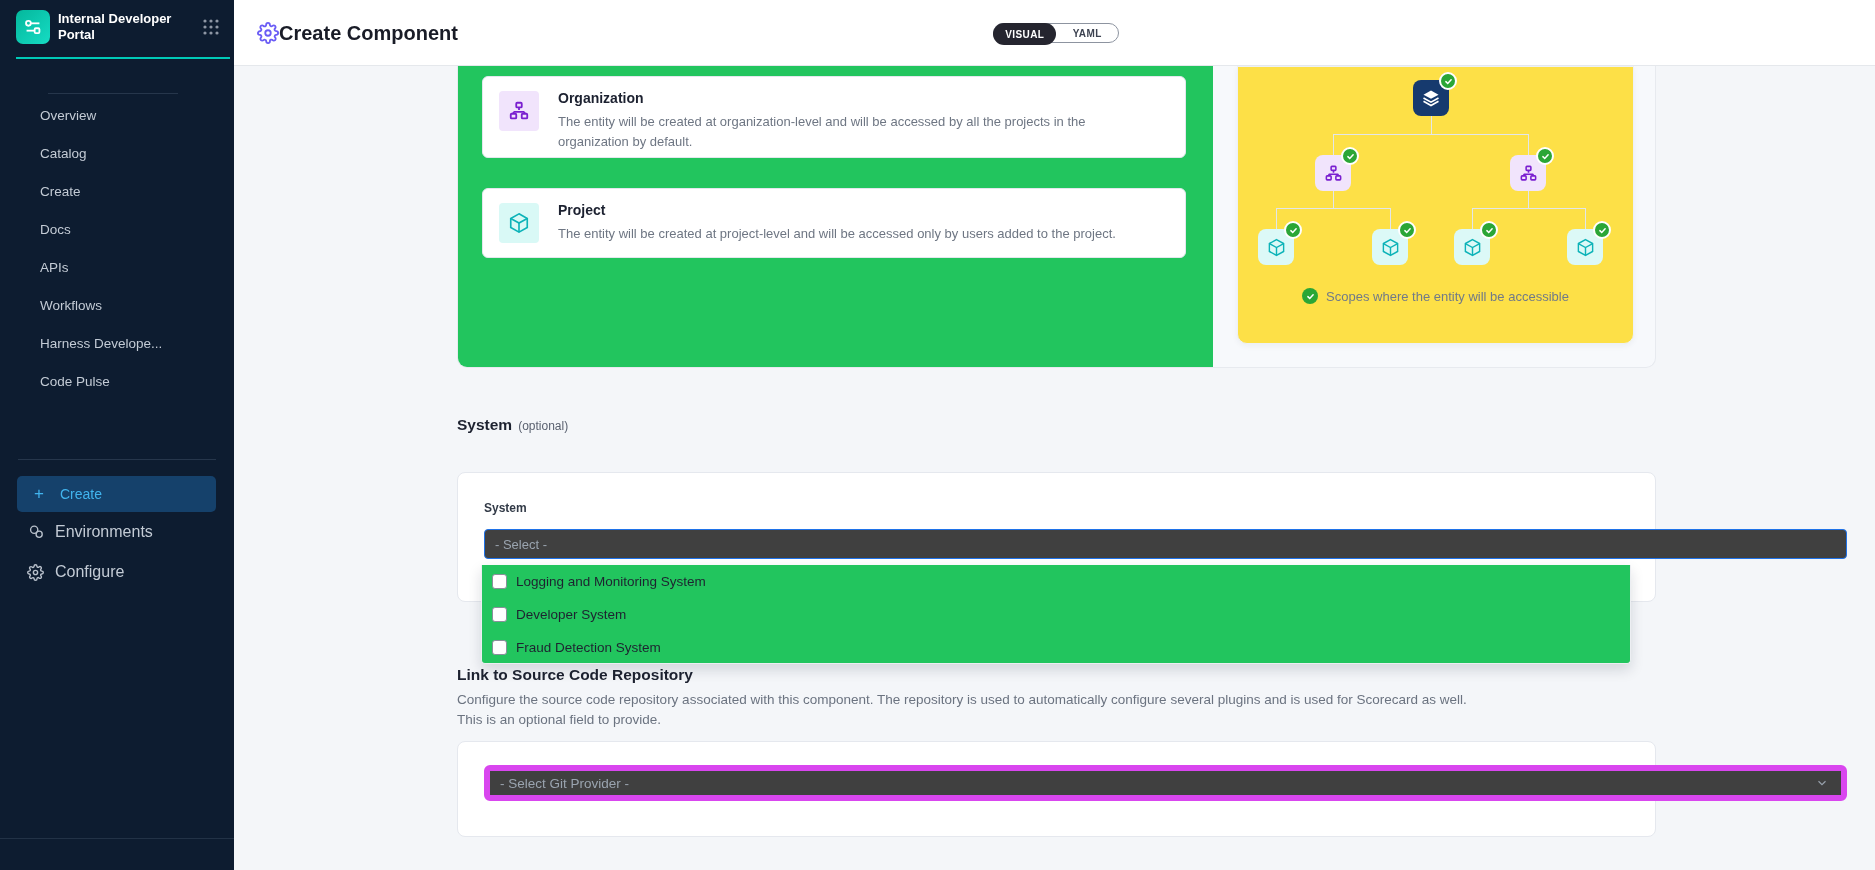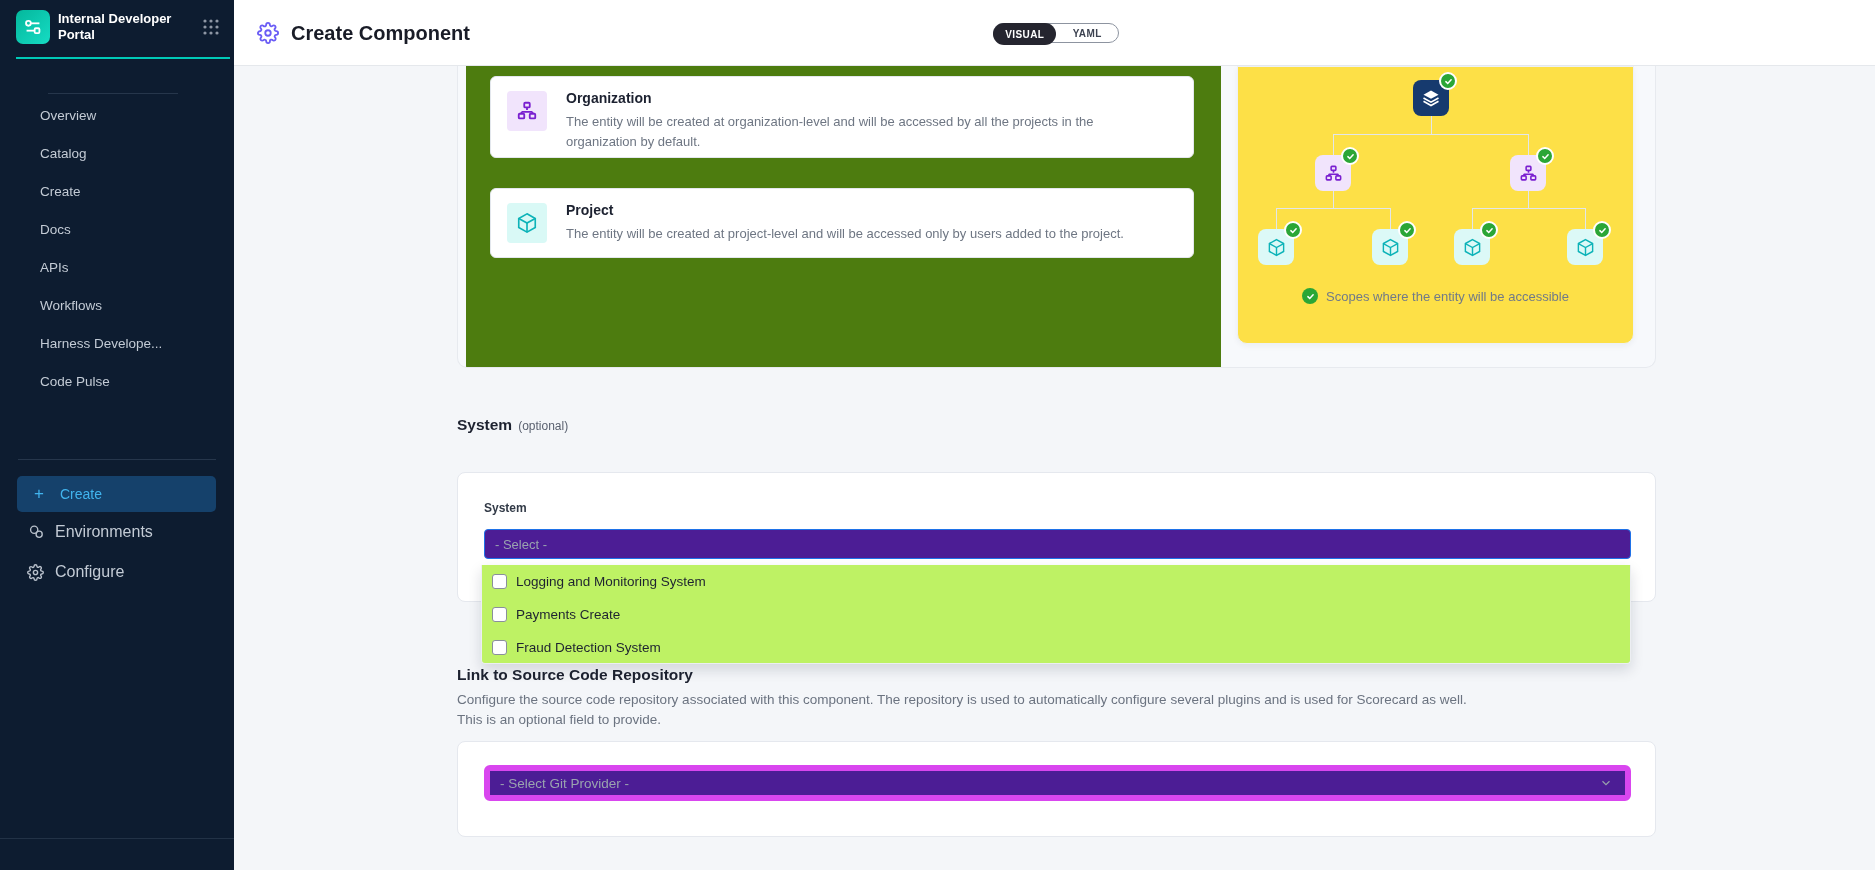--- a/index.html
+++ b/index.html
@@ -28,30 +28,30 @@
   .create-pill .plus { color:#41b4ee; font-size:17px; font-weight:400; margin-left:17px; }
   .create-pill .lbl { color:#41b4ee; font-size:14px; margin-left:16px; }
   .side-row { position:absolute; left:0; width:234px; height:32px; display:flex; align-items:center; cursor:pointer; }
   .side-row .ic { margin-left:27px; width:18px; display:flex; }
   .side-row .lbl { color:#c3cbd5; font-size:16px; margin-left:10px; }
   .row-env { top:516px; }
   .row-cfg { top:556px; }
   
   .header { position:absolute; left:234px; top:0; width:1641px; height:66px; background:#fff; border-bottom:1px solid #e5e8ec; z-index:10; }
   .header-title-wrap { position:absolute; left:23px; top:0; height:66px; display:flex; align-items:center; }
-  .page-title { font-size:20px; font-weight:700; color:#191c27; margin-left:12px; }
+  .page-title { font-size:20px; font-weight:700; color:#191c27; }
   .view-toggle { position:absolute; left:759px; top:23px; width:126px; height:20px; border:1px solid #8d94a0; border-radius:11px; background:#fff; display:flex; cursor:pointer; }
   .toggle-seg { width:63px; height:20px; margin-top:-1px; display:flex; align-items:center; justify-content:center; font-size:10px; font-weight:700; letter-spacing:.4px; }
   .seg-selected { background:#25252f; color:#fff; border-radius:11px; height:22px; margin-left:-1px; width:65px; }
   .seg-plain { color:#3c4250; }
   .learn-link { position:absolute; right:20px; top:0; height:66px; display:flex; align-items:center; gap:6px; color:#2f80ed; font-size:13.5px; cursor:pointer; }
   
   .main { position:absolute; left:234px; top:66px; width:1641px; height:804px; }
   .scope-panel { position:absolute; left:223px; top:0; width:1199px; height:302px; background:#f7f9fc; border:1px solid #e7eaef; border-top:none; border-radius:0 0 10px 10px; overflow:hidden; }
-  .scope-left { position:absolute; left:8px; top:0; width:755px; height:302px; background:#4d7c0f; }
+  .scope-left { position:absolute; left:0; top:0; width:755px; height:302px; background:#22c55e; }
   .opt-card { position:absolute; left:24px; width:704px; background:#fff; border:1px solid #e3e7ed; border-radius:6px; display:flex; padding:13px 16px; cursor:pointer; }
   .card-org { top:10px; height:82px; }
   .card-proj { top:122px; height:70px; }
   .opt-icon { width:40px; height:40px; border-radius:4px; flex:0 0 40px; display:flex; align-items:center; justify-content:center; margin-top:1px; }
   .icon-purple-bg { background:#f1e4fc; }
   .icon-teal-bg { background:#d9f9f6; }
   .opt-texts { margin-left:19px; }
   .opt-title { font-size:14px; font-weight:700; color:#1c2130; margin-bottom:6px; }
   .opt-desc { font-size:13px; color:#6e7683; line-height:20px; width:575px; }
   
@@ -71,27 +71,27 @@
   .head-system { top:350px; }
   .desc-system { top:376px; }
   .head-repo { top:600px; }
   .desc-repo1 { top:626px; }
   .desc-repo2 { top:646px; }
   
   .field-card { position:absolute; left:223px; width:1199px; background:#fff; border:1px solid #e5e8ee; border-radius:8px; }
   .card-system { top:406px; height:130px; }
   .card-repo { top:675px; height:96px; }
   .field-label { position:absolute; left:26px; top:28px; font-size:12px; font-weight:700; color:#323a47; }
-  .select-box { position:absolute; left:26px; width:1147px; border-radius:4px; display:flex; align-items:center; cursor:pointer; background:#4c1d95; }
+  .select-box { position:absolute; left:26px; width:1363px; border-radius:4px; display:flex; align-items:center; cursor:pointer; background:#404040; }
   .select-system { top:56px; height:30px; border:1.5px solid #1f72e8; }
   .select-git { top:23px; height:36px; border:6px solid #d946ef; border-radius:6px; }
   .placeholder { color:#9aa4af; font-size:13px; margin-left:10px; }
   .chev { position:absolute; right:12px; top:50%; transform:translateY(-50%); display:flex; }
   
-  .dropdown { position:absolute; left:247px; top:499px; width:1150px; height:99px; background:#bef264; box-shadow:0 6px 14px rgba(16,24,40,.14); border:1px solid #eceef2; border-top:none; border-radius:0 0 4px 4px; z-index:6; }
+  .dropdown { position:absolute; left:247px; top:499px; width:1150px; height:99px; background:#22c55e; box-shadow:0 6px 14px rgba(16,24,40,.14); border:1px solid #eceef2; border-top:none; border-radius:0 0 4px 4px; z-index:6; }
   .dd-row { height:33px; display:flex; align-items:center; padding-left:10px; gap:9px; cursor:pointer; }
   .checkbox { width:15px; height:15px; border:1.5px solid #898f9b; border-radius:3px; background:#fff; flex:0 0 15px; }
   .dd-label { font-size:13.5px; color:#1e2330; }
 </style>
 </head>
 <body>
 
 <div class="sidebar">
   <div class="logo-row">
     <div class="logo-box">
@@ -340,21 +340,21 @@
     </div>
   </div>
 
   <div class="dropdown">
     <div class="dd-row">
       <span class="checkbox"></span>
       <span class="dd-label">Logging and Monitoring System</span>
     </div>
     <div class="dd-row">
       <span class="checkbox"></span>
-      <span class="dd-label">Payments Create</span>
+      <span class="dd-label">Developer System</span>
     </div>
     <div class="dd-row">
       <span class="checkbox"></span>
       <span class="dd-label">Fraud Detection System</span>
     </div>
   </div>
 
   <div class="section-head head-repo">Link to Source Code Repository</div>
   <div class="section-desc desc-repo1">Configure the source code repository associated with this component. The repository is used to automatically configure several plugins and is used for Scorecard as well.</div>
   <div class="section-desc desc-repo2">This is an optional field to provide.</div>

